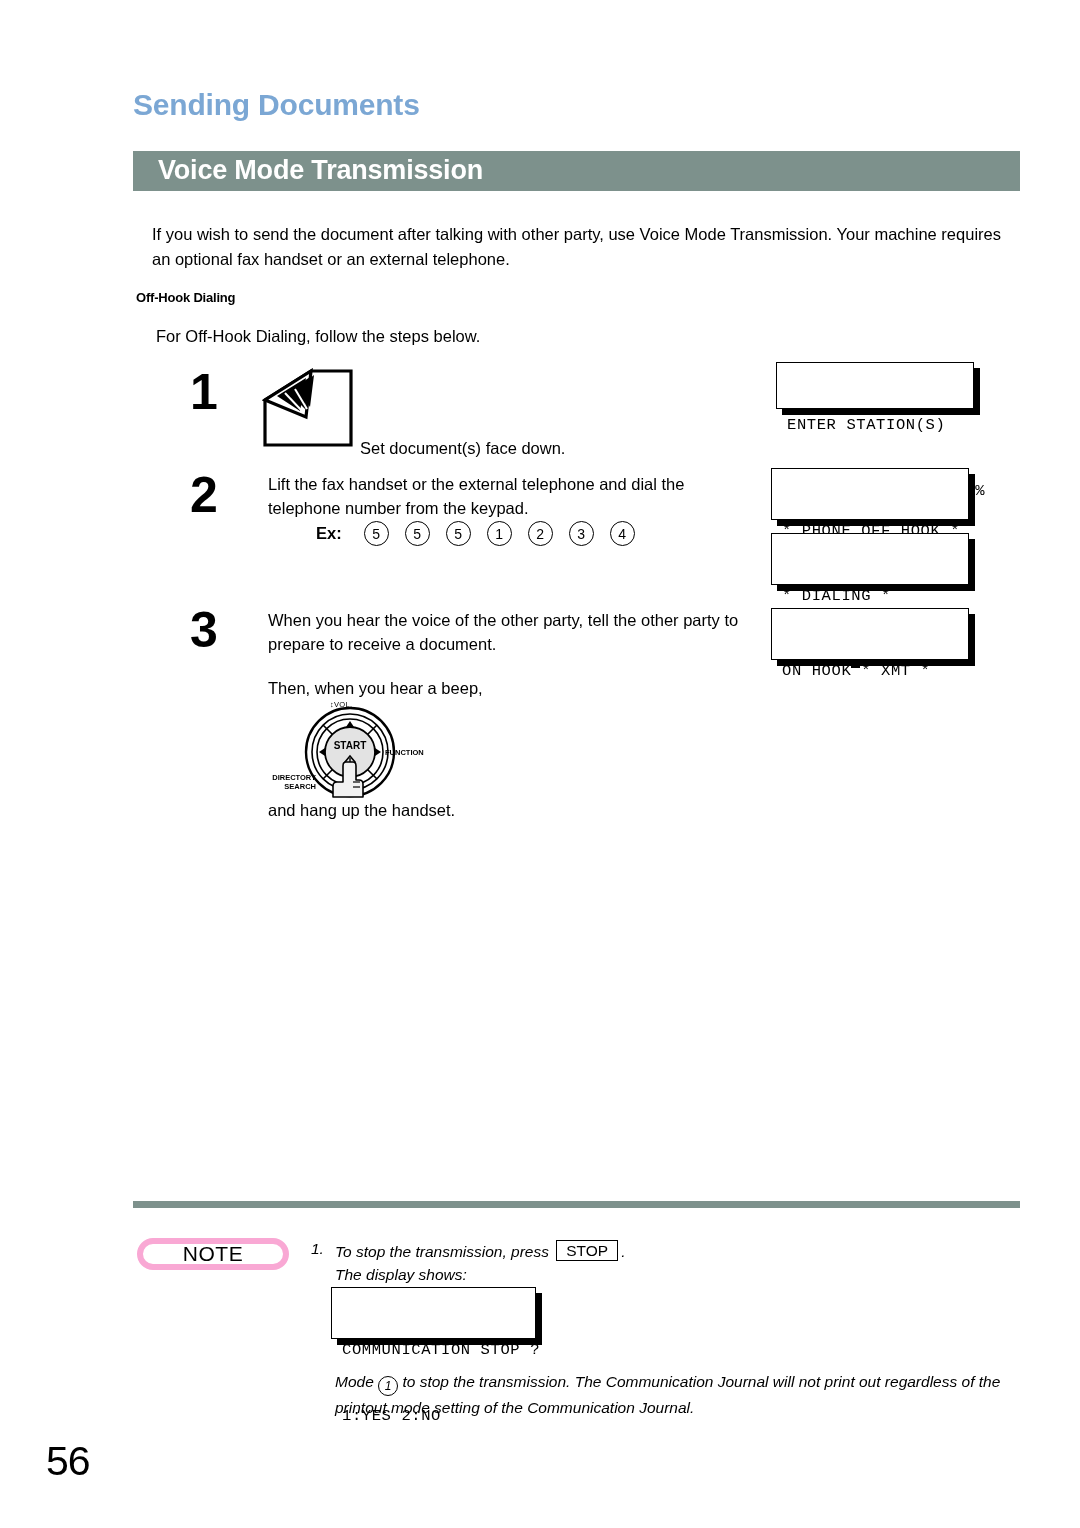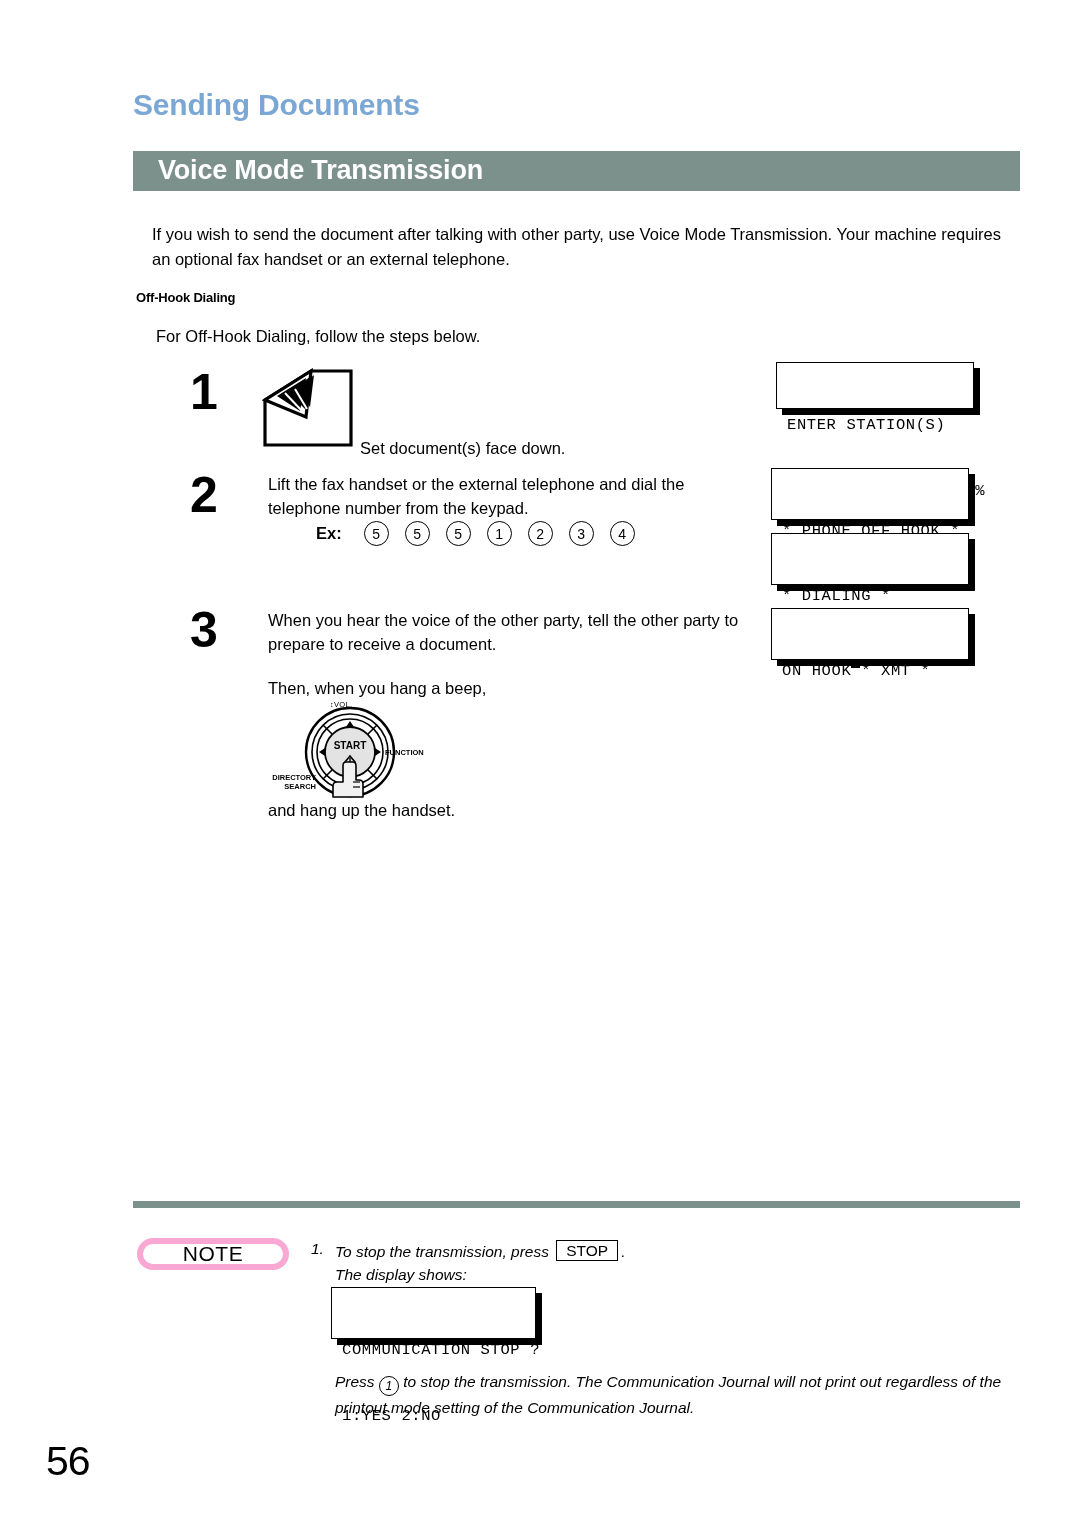--- a/index.html
+++ b/index.html
@@ -270,21 +270,21 @@
   <span class="key-circle">5</span>
   <span class="key-circle">5</span>
   <span class="key-circle">1</span>
   <span class="key-circle">2</span>
   <span class="key-circle">3</span>
   <span class="key-circle">4</span>
 </div>
 
 <div class="step-num" style="left:190px; top:605px;">3</div>
 <div class="step-body" style="left:268px; top:608px; width:482px;">When you hear the voice of the other party, tell the other party to prepare to receive a document.</div>
-<div class="step-body" style="left:268px; top:676px; width:482px;">Then, when you hang a beep,</div>
+<div class="step-body" style="left:268px; top:676px; width:482px;">Then, when you hear a beep,</div>
 
 <div class="dial-wrap">
   <svg width="160" height="112" viewBox="0 0 160 112" xmlns="http://www.w3.org/2000/svg">
 
     <circle cx="80" cy="58" r="44" fill="#ffffff" stroke="#000000" stroke-width="2.4"></circle>
     <circle cx="80" cy="58" r="38" fill="#ffffff" stroke="#000000" stroke-width="1.6"></circle>
     <circle cx="80" cy="58" r="33" fill="#ffffff" stroke="#000000" stroke-width="1.6"></circle>
 
     <g stroke="#000000" stroke-width="1.6" fill="none">
       <line x1="53" y1="31" x2="63" y2="41"></line>
@@ -354,18 +354,18 @@
   <br>
   <span>The display shows:</span>
 </div>
 
 <div class="lcd" style="left:331px; top:1287px; width:205px; height:52px;">
   <span class="lcd-line">COMMUNICATION STOP ?</span>
   <span class="lcd-line">1:YES 2:NO</span>
 </div>
 
 <div class="note-tail">
-  <span>Press</span>
+  <span>Mode</span>
   <span class="key-circle small">1</span>
   <span>to stop the transmission. The Communication Journal will not print out regardless of the printout mode setting of the Communication Journal.</span>
 </div>
 
 <div class="page-number">56</div>
 
 </body></html>

